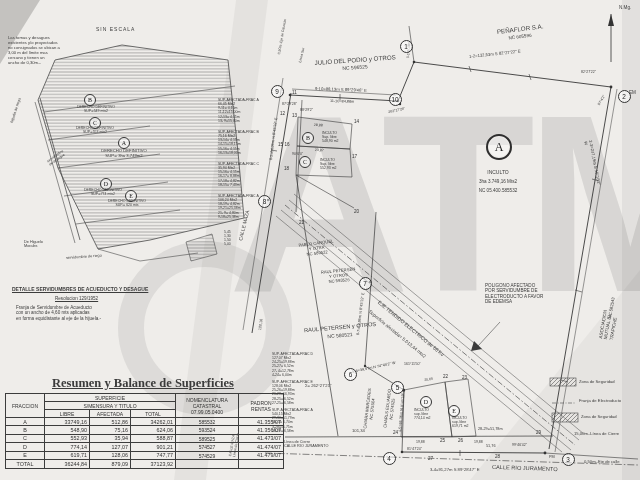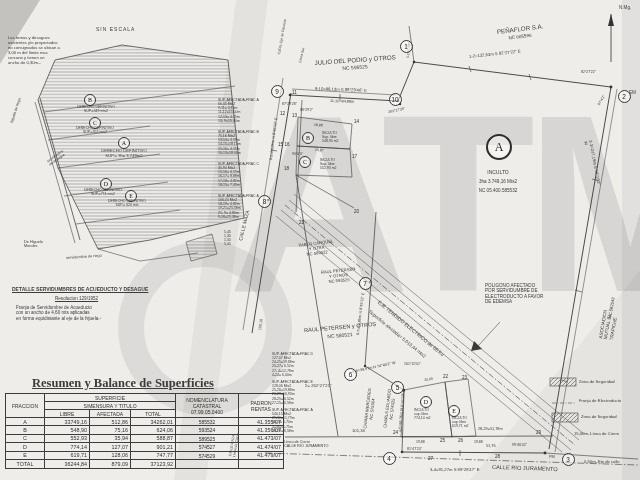--- a/index.html
+++ b/index.html
@@ -172,21 +172,21 @@
 1,30
 1,50
 5,00</div>
 
   <div class="t f5 b u" style="left:12px;top:287px">DETALLE SERVIDUMBRES DE ACUEDUCTO Y DESAGUE</div>
   <div class="t f45 u" style="left:55px;top:296px">Resolucion 129/1952</div>
   <div class="t f45" style="left:16px;top:305px">Franja de Servidumbre de Acueducto
 con un ancho de 4,60 mts aplicadas
 en forma equidistante al eje de la hijuela.-</div>
 
-  <div class="t ser b u" style="left:32px;top:376px;font-size:12.5px">Resumen y Balance de Superficies</div>
+  <div class="t ser b u" style="left:52px;top:376px;font-size:12.5px">Resumen y Balance de Superficies</div>
   <div class="resumen">
     <table>
       <tbody>
           <tr>
         <th rowspan="3" style="width:34px">FRACCION</th>
         <th colspan="3">SUPERFICIE</th>
         <th rowspan="3" style="width:58px">NOMENCLATURA
 CATASTRAL
 07.99.05.0400</th>
         <th rowspan="3" style="width:40px">PADRON

